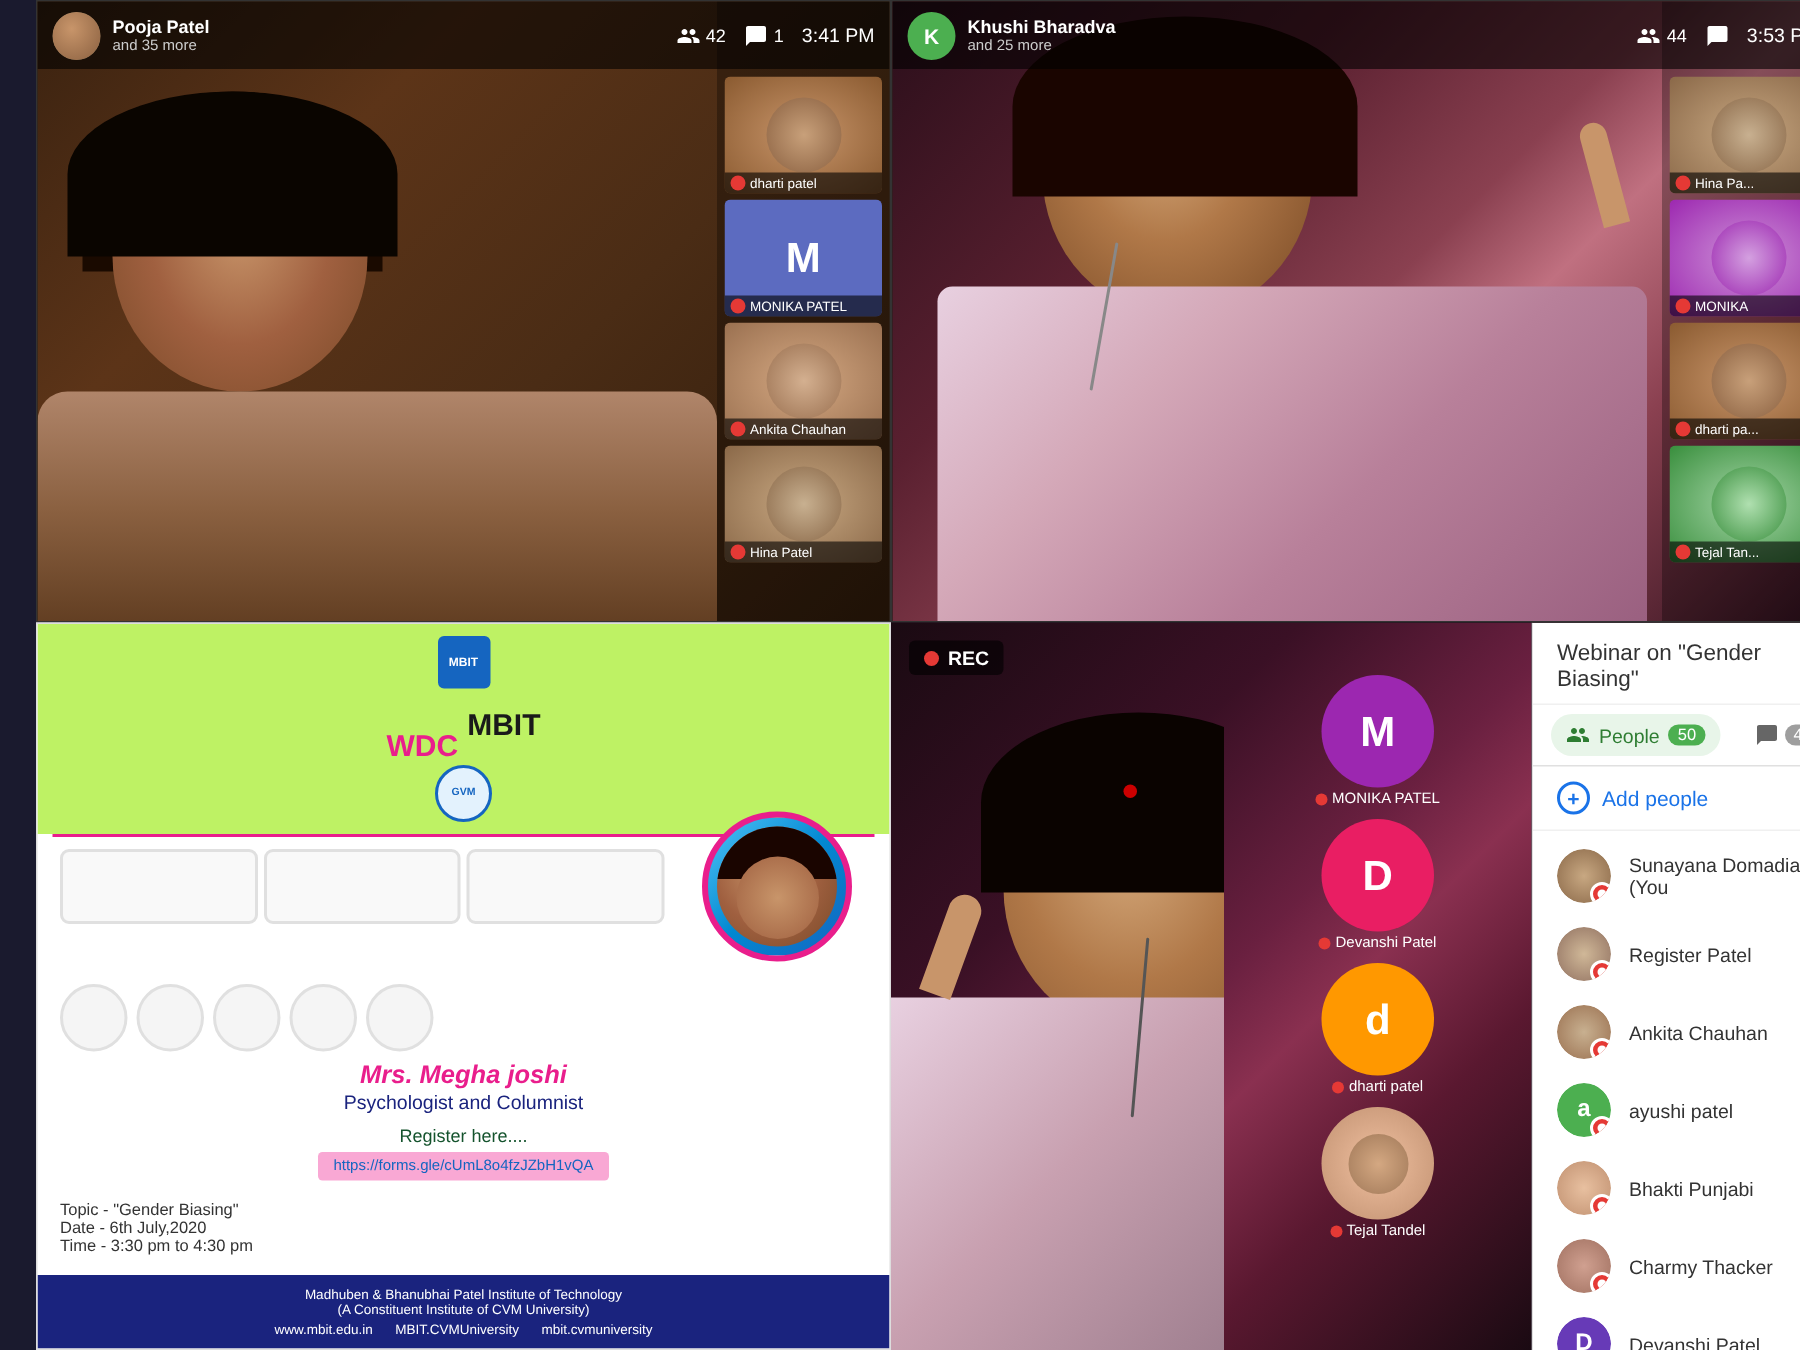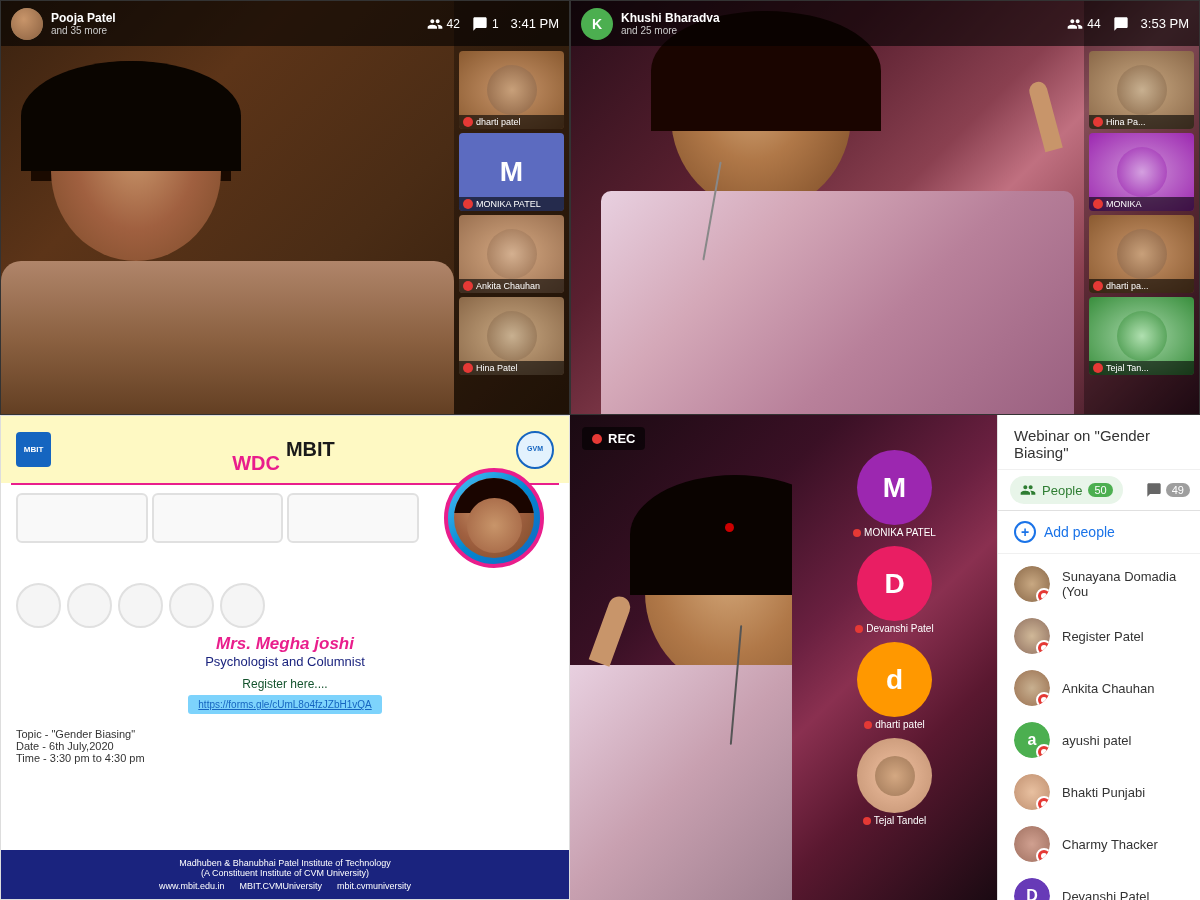--- a/index.html
+++ b/index.html
@@ -4,20 +4,21 @@
   <style>
     * { margin: 0; padding: 0; box-sizing: border-box; }
     body { width: 1200px; height: 900px; overflow: hidden; font-family: 'Segoe UI', Arial, sans-serif; background: #1a1a2e; }
 
     .main-grid {
       display: grid;
       grid-template-columns: 570px 630px;
       grid-template-rows: 415px 485px;
       width: 1200px;
       height: 900px;
+      padding-left: 24px;
     }
 
     
     .video-call-1 {
       position: relative;
       background: #2d1b0e;
       overflow: hidden;
       border: 1px solid #333;
     }
     .video-call-1 .main-video {
@@ -148,25 +149,26 @@
 
     
     .webinar-poster {
       background: white;
       padding: 0;
       overflow: hidden;
       border: 1px solid #ddd;
       position: relative;
     }
     .poster-header {
-      background: #fef9c3;
+      background: #bef264;
       padding: 8px 15px;
       display: flex;
       align-items: center;
       justify-content: space-between;
+      flex-direction: column;
     }
     .logo-mbit {
       width: 35px;
       height: 35px;
       background: #1565c0;
       border-radius: 4px;
       display: flex;
       align-items: center;
       justify-content: center;
       color: white;
@@ -526,21 +528,21 @@
         <div style="width:45px;height:45px;border:2px solid #e0e0e0;border-radius:50%;background:#f5f5f5;"></div>
       </div>
 
       <div style="text-align:center;">
         <div style="font-size:17px;color:#e91e8c;font-weight:bold;font-style:italic;">Mrs. Megha joshi</div>
         <div style="font-size:13px;color:#1a237e;font-weight:500;">Psychologist and Columnist</div>
       </div>
 
       <div style="text-align:center;margin-top:8px;">
         <div style="font-size:12px;color:#14532d;">Register here....</div>
-        <div style="font-size:10px;color:#1565c0;background:#7dd3fc;padding:4px 10px;border-radius:3px;margin-top:4px;display:inline-block;text-decoration:underline;">https://forms.gle/cUmL8o4fzJZbH1vQA</div>
+        <div style="font-size:10px;color:#1565c0;background:#f9a8d4;padding:4px 10px;border-radius:3px;margin-top:4px;display:inline-block;">https://forms.gle/cUmL8o4fzJZbH1vQA</div>
       </div>
     </div>
 
     <div style="padding:6px 15px;font-size:11px;color:#333;">
       <div>Topic - "Gender Biasing"</div>
       <div>Date - 6th July,2020</div>
       <div>Time - 3:30 pm to 4:30 pm</div>
     </div>
 
     <div style="background:#1a237e;color:white;padding:8px 15px;font-size:9px;text-align:center;position:absolute;bottom:0;left:0;right:0;">

